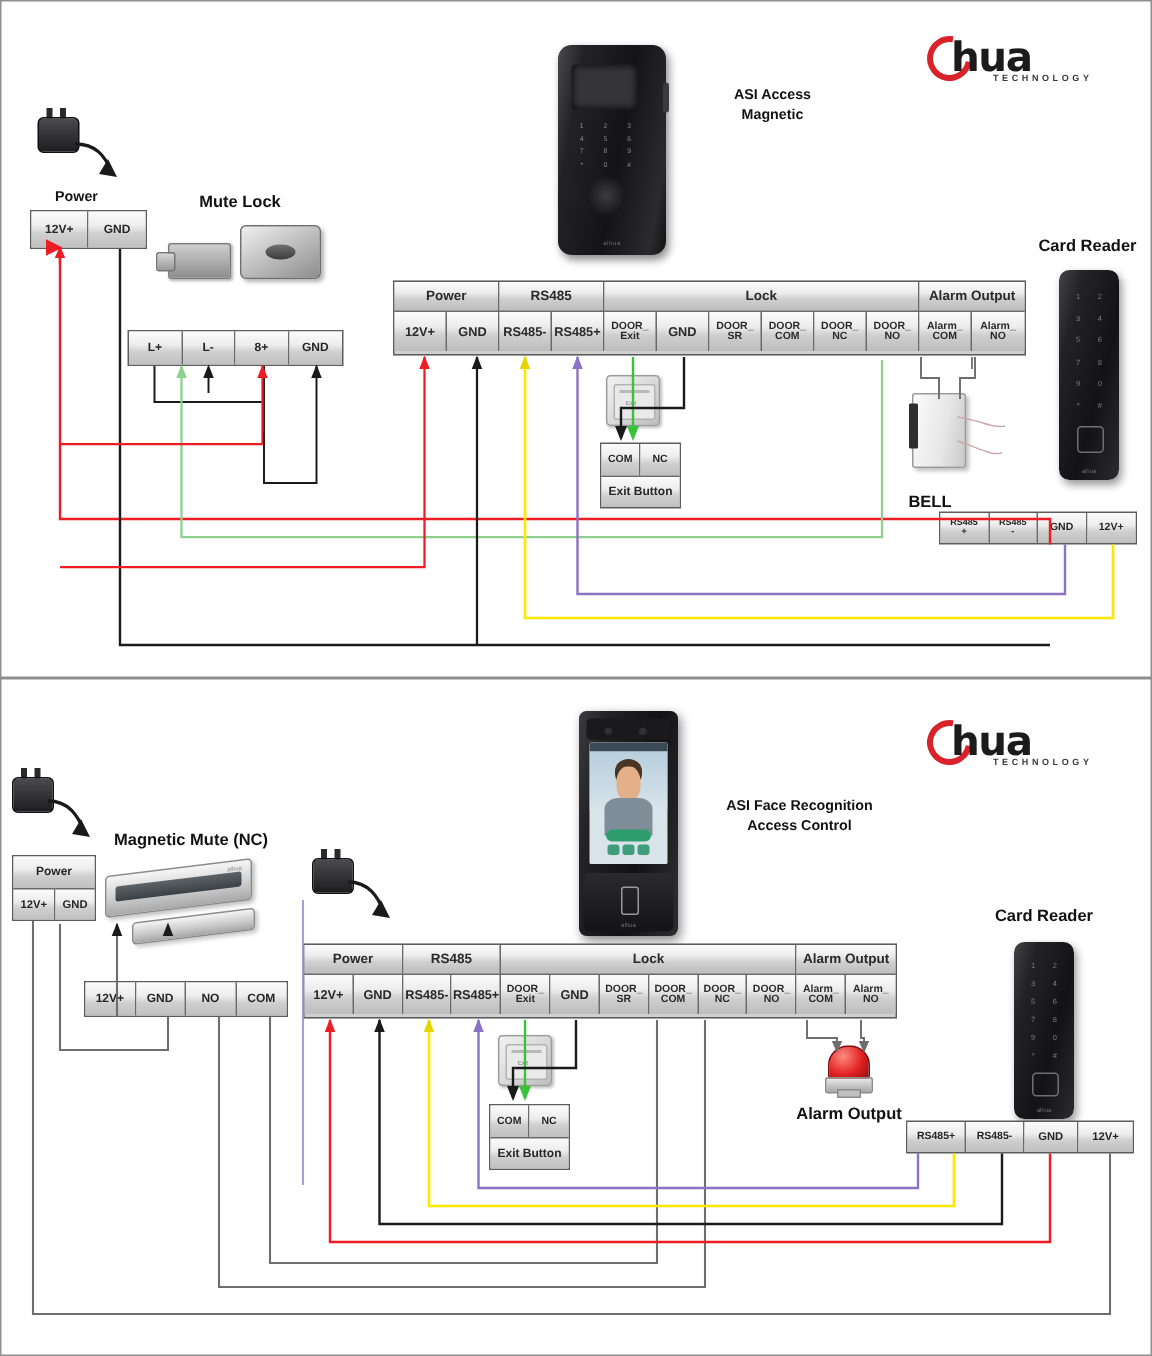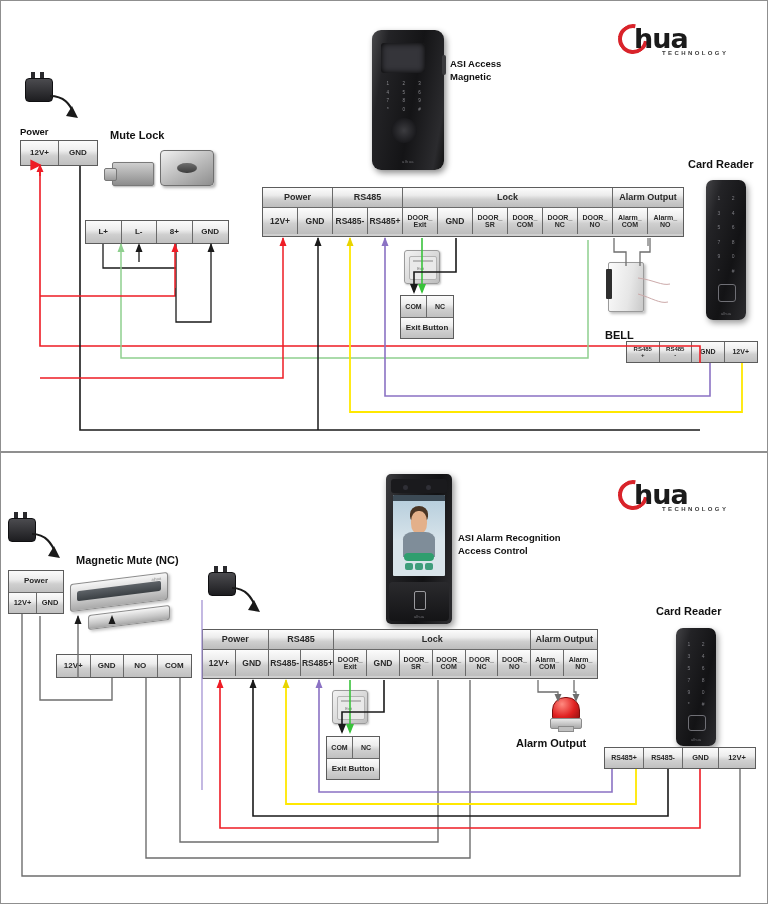--- a/index.html
+++ b/index.html
@@ -34,21 +34,21 @@
   .block{position:absolute;border:1px solid #5c5c5c;box-sizing:border-box;display:flex;flex-direction:column;}
   .block .row{display:flex;}
   .block .c{
     background:linear-gradient(#fbfbfb 0%,#ededed 40%,#cfcfcf 62%,#c0c0c0 100%);
     border-right:1px solid #6a6a6a;display:flex;align-items:center;justify-content:center;
     font-size:8px;font-weight:bold;color:#262626;box-sizing:border-box;text-align:center;line-height:1.05;
   }
   .block .c:last-child{border-right:none;}
   .block .row+.row .c{border-top:1px solid #6a6a6a;}
 
-  .caption{position:absolute;font-size:9.5px;font-weight:bold;color:#111;line-height:1.35;}
+  .caption{position:absolute;font-size:9.5px;font-weight:bold;color:#111;text-align:center;line-height:1.35;}
   .caption.lg{font-size:11px;}
 
   
   svg.wires{position:absolute;left:0;top:0;width:768px;height:904px;pointer-events:none;}
 
   
   .dev{position:absolute;}
   
   .asi{border-radius:9px;background:linear-gradient(100deg,#4a4a4c 0%,#232326 18%,#141416 55%,#2b2b2e 88%,#111 100%);
        box-shadow:2px 3px 6px rgba(0,0,0,.45);}
@@ -239,21 +239,21 @@
   </div>
 </div>
 
 <div class="dev bell" style="left:608px;top:262px;width:34px;height:48px;">
   <div class="strip2"></div>
 </div>
 <svg class="abs" style="left:636px;top:272px;width:40px;height:40px;">
   <path d="M2,6 C18,8 26,14 34,12" stroke="#caa" stroke-width="1" fill="none"></path>
   <path d="M2,22 C16,26 24,32 32,30" stroke="#caa" stroke-width="1" fill="none"></path>
 </svg>
-<div class="caption lg" style="left:605px;top:328px;width:60px;">BELL</div>
+<div class="caption lg" style="left:590px;top:328px;width:60px;">BELL</div>
 
 <div class="caption lg" style="left:688px;top:157px;width:74px;">Card Reader</div>
 <div class="dev reader" style="left:706px;top:180px;width:40px;height:140px;">
   <div class="grid">
     <i>1</i>
       <i>2</i>
       <i>3</i>
       <i>4</i>
       <i>5</i>
       <i>6</i>
@@ -304,21 +304,21 @@
         <s></s>
         <s></s>
       </div>
   </div>
   <div class="panelbot">
     <div class="card"></div>
     <div class="lbl">alhua</div>
   </div>
 </div>
 <div class="caption" style="left:458px;top:532px;width:150px;">
-  <div>ASI Alarm Recognition</div>
+  <div>ASI Face Recognition</div>
   <div>Access Control</div>
 </div>
 
 <div class="dev psu" style="left:8px;top:518px;width:30px;height:26px;">
   <div class="prong"></div>
   <div class="prong2"></div>
   <div class="body"></div>
 </div>
 <svg class="abs" style="left:30px;top:530px;width:34px;height:32px;">
   <path d="M2,4 C16,4 22,14 26,24" stroke="#1a1a1a" stroke-width="2.2" fill="none"></path>

